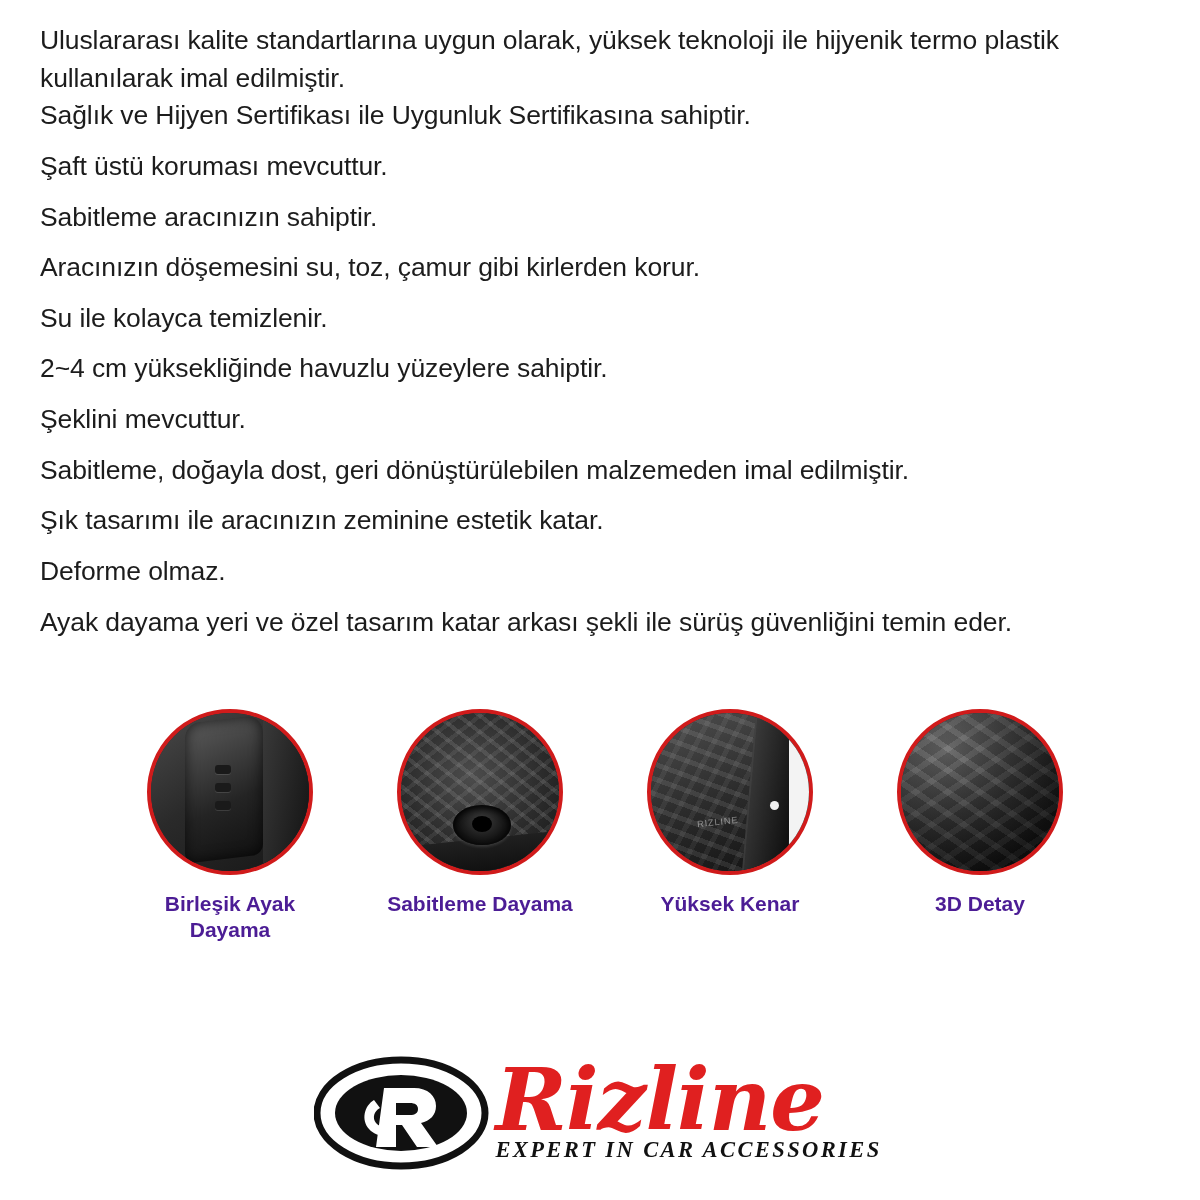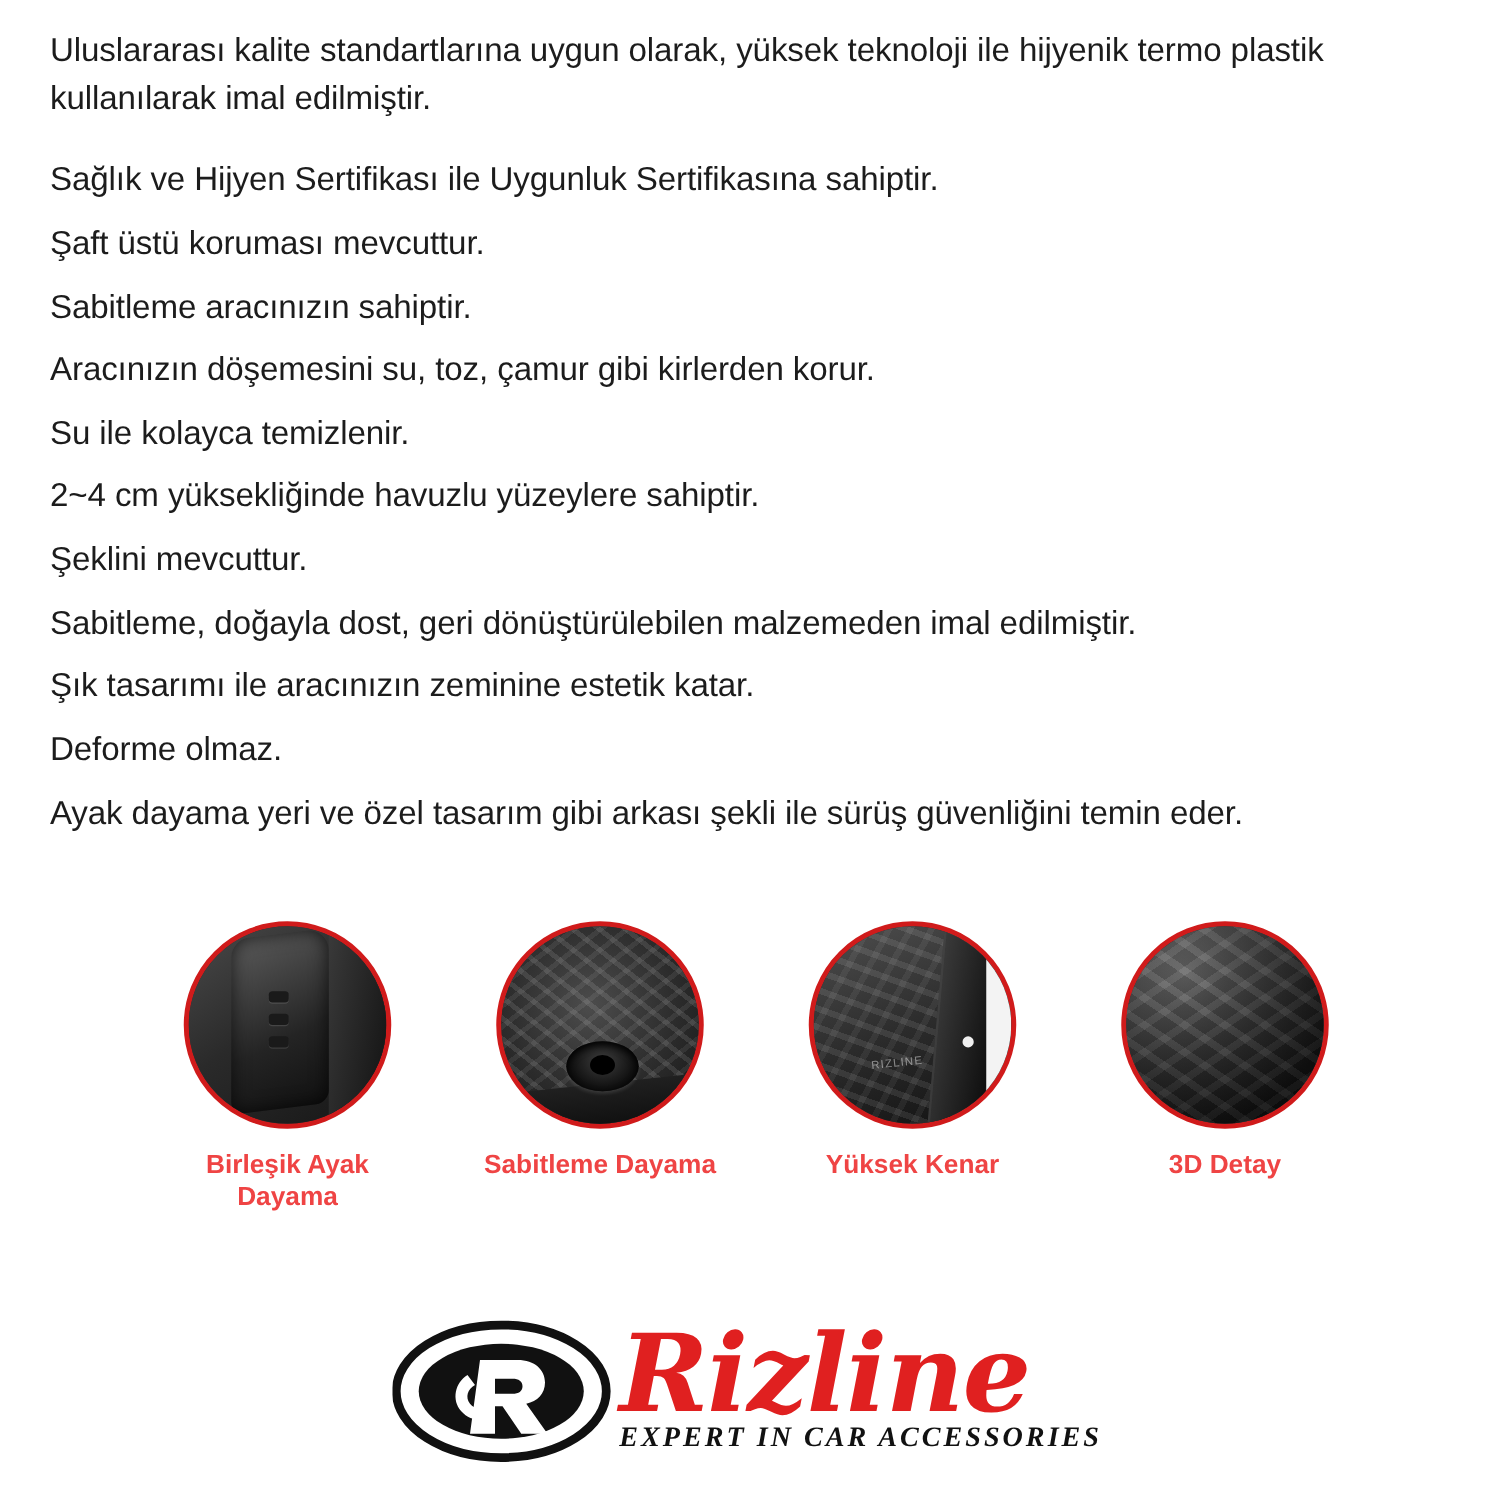--- a/index.html
+++ b/index.html
@@ -29,21 +29,21 @@
   }
   .feature-line {
     font-size: 26.5px;
     line-height: 1.42;
     color: #1c1c1c;
     margin: 0 0 13px 0;
     letter-spacing: -0.1px;
     white-space: pre-wrap;
   }
   .feature-line.first {
-    margin-bottom: 28px;
+    margin-bottom: 0;
   }
   .feature-line.last {
     margin-bottom: 0;
   }
   
   .details {
     margin-top: 68px;
     display: flex;
     justify-content: center;
     gap: 60px;
@@ -61,21 +61,21 @@
     border-radius: 50%;
     border: 4px solid #d01b1b;
     overflow: hidden;
     position: relative;
     background: #2e2e2e;
   }
   .detail-caption {
     margin-top: 16px;
     font-size: 21px;
     font-weight: bold;
-    color: #ef4444;
+    color: #4c1d95;
     text-align: center;
     line-height: 1.25;
   }
 
   
   .art {
     position: absolute;
     inset: 0;
   }
   
@@ -255,21 +255,21 @@
     <p class="feature-line">Sağlık ve Hijyen Sertifikası ile Uygunluk Sertifikasına sahiptir.</p>
     <p class="feature-line">Şaft üstü koruması mevcuttur.</p>
     <p class="feature-line">Sabitleme aracınızın sahiptir.</p>
     <p class="feature-line">Aracınızın döşemesini su, toz, çamur gibi kirlerden korur.</p>
     <p class="feature-line">Su ile kolayca temizlenir.</p>
     <p class="feature-line">2~4 cm yüksekliğinde havuzlu yüzeylere sahiptir.</p>
     <p class="feature-line">Şeklini mevcuttur.</p>
     <p class="feature-line">Sabitleme, doğayla dost, geri dönüştürülebilen malzemeden imal edilmiştir.</p>
     <p class="feature-line">Şık tasarımı ile aracınızın zeminine estetik katar.</p>
     <p class="feature-line">Deforme olmaz.</p>
-    <p class="feature-line last">Ayak dayama yeri ve özel tasarım gibi arkası şekli ile sürüş güvenliğini temin eder.</p>
+    <p class="feature-line last">Ayak dayama yeri ve özel tasarım katar arkası şekli ile sürüş güvenliğini temin eder.</p>
   </section>
 
   <section class="details">
 
     <div class="detail">
       <div class="detail-circle">
         <div class="art art-foot">
           <div class="edge"></div>
           <div class="slab"></div>
           <div class="notch n1"></div>

